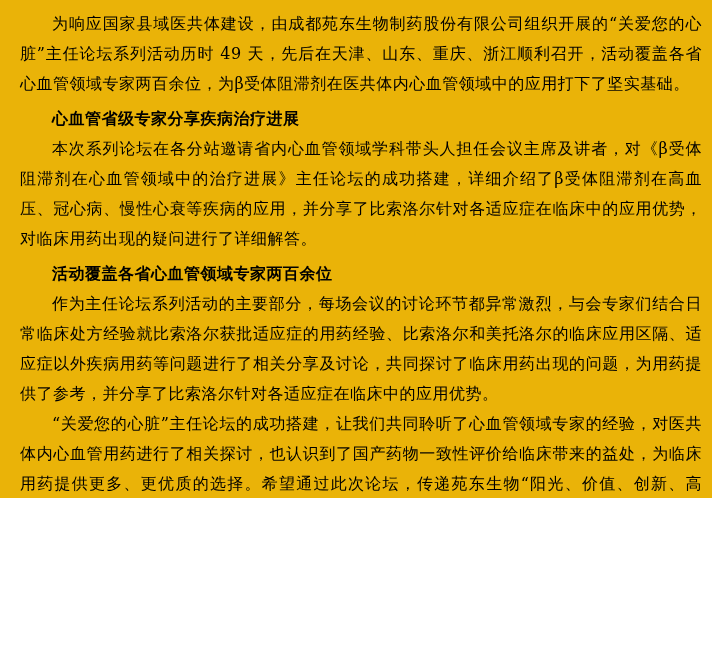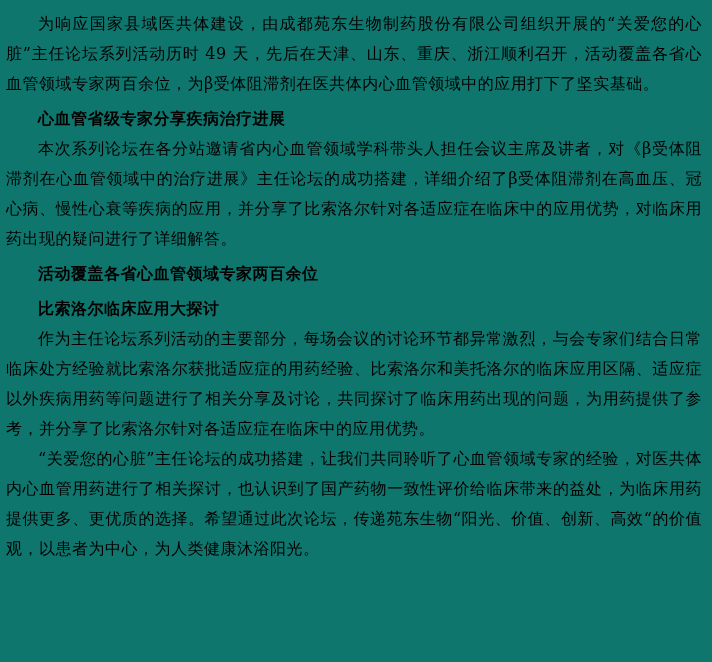--- a/index.html
+++ b/index.html
@@ -2,24 +2,24 @@
 <html><head>
 <meta charset="utf-8">
 <style>
   html, body {
     margin: 0;
     padding: 0;
     background: #ffffff;
   }
   .page {
     width: 712px;
-    height: 662px;
+    height: 498px;
     box-sizing: border-box;
-    padding: 9px 10px 0 6px;
-    background: #0f766e;
+    padding: 9px 10px 0 20px;
+    background: #eab308;
     color: #000000;
     font-family: "DejaVu Serif", "Liberation Serif", serif;
     font-size: 16px;
     line-height: 30px;
     overflow: hidden;
   }
   .para {
     margin: 0;
     text-align: justify;
     text-indent: 2em;
@@ -38,18 +38,17 @@
 <body>
 
 <div class="page">
   <p class="para">为响应国家县域医共体建设，由成都苑东生物制药股份有限公司组织开展的“关爱您的心脏”主任论坛系列活动历时 49 天，先后在天津、山东、重庆、浙江顺利召开，活动覆盖各省心血管领域专家两百余位，为β受体阻滞剂在医共体内心血管领域中的应用打下了坚实基础。</p>
 
   <h2 class="heading">心血管省级专家分享疾病治疗进展</h2>
   <p class="para">本次系列论坛在各分站邀请省内心血管领域学科带头人担任会议主席及讲者，对《β受体阻滞剂在心血管领域中的治疗进展》主任论坛的成功搭建，详细介绍了β受体阻滞剂在高血压、冠心病、慢性心衰等疾病的应用，并分享了比索洛尔针对各适应症在临床中的应用优势，对临床用药出现的疑问进行了详细解答。</p>
 
   <h2 class="heading">活动覆盖各省心血管领域专家两百余位</h2>
 
-  <h2 class="heading">比索洛尔临床应用大探讨</h2>
   <p class="para">作为主任论坛系列活动的主要部分，每场会议的讨论环节都异常激烈，与会专家们结合日常临床处方经验就比索洛尔获批适应症的用药经验、比索洛尔和美托洛尔的临床应用区隔、适应症以外疾病用药等问题进行了相关分享及讨论，共同探讨了临床用药出现的问题，为用药提供了参考，并分享了比索洛尔针对各适应症在临床中的应用优势。</p>
 
   <p class="para">“关爱您的心脏”主任论坛的成功搭建，让我们共同聆听了心血管领域专家的经验，对医共体内心血管用药进行了相关探讨，也认识到了国产药物一致性评价给临床带来的益处，为临床用药提供更多、更优质的选择。希望通过此次论坛，传递苑东生物“阳光、价值、创新、高效“的价值观，以患者为中心，为人类健康沐浴阳光。</p>
 
 </div>
 
 </body></html>

